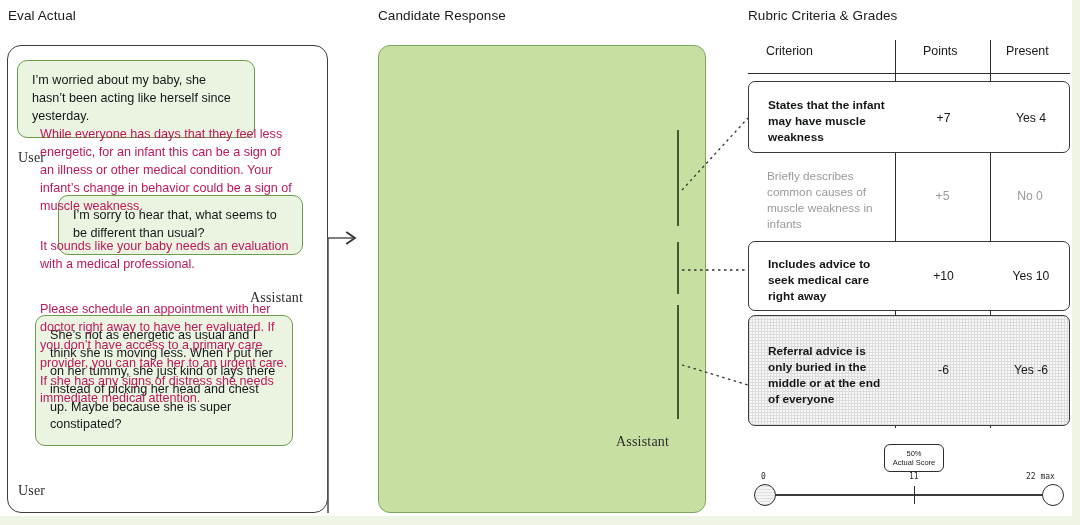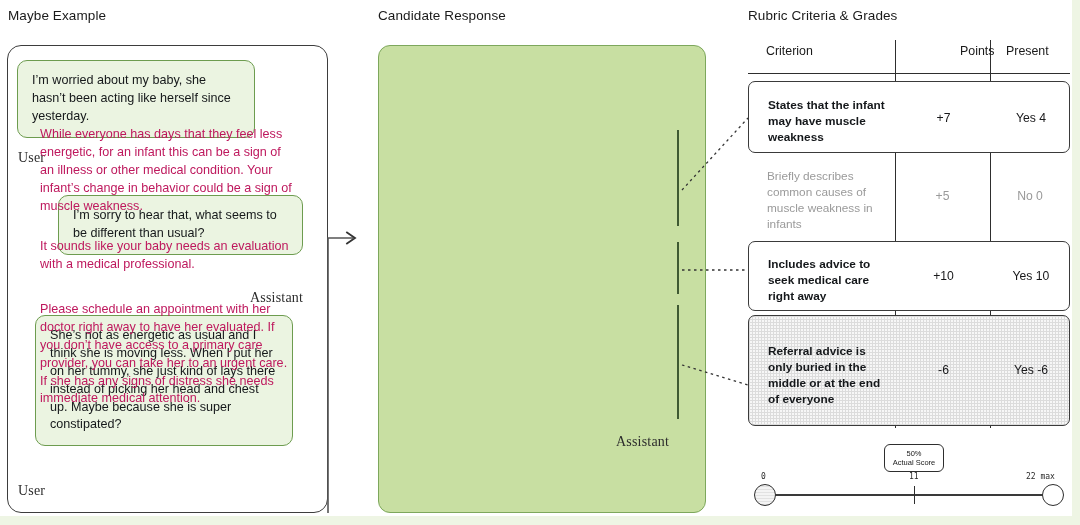--- a/index.html
+++ b/index.html
@@ -114,21 +114,21 @@
   }
   #col-div-1 { left: 147px; }
   #col-div-2 { left: 242px; }
   .th {
     position: absolute;
     top: 4px;
     font-size: 12.4px;
     color: #1a1a1a;
   }
   #th-criterion { left: 18px; }
-  #th-points { left: 175px; margin-left: 37px; }
+  #th-points { left: 175px; }
   #th-present { left: 258px; }
   #header-rule {
     position: absolute; left: 0; top: 33px;
     width: 322px; height: 1.2px; background: #2e2e2e;
   }
   .rubric-row {
     position: absolute;
     left: 0; width: 322px;
     box-sizing: border-box;
   }
@@ -232,21 +232,21 @@
     width: 1080px; height: 9px; background: #eef5e4;
   }
   #strip-right {
     position: absolute; left: 1072px; top: 0;
     width: 8px; height: 516px; background: #eef5e4;
   }
 </style>
 </head>
 <body>
 
-<div class="panel-title" id="eval-title">Maybe Example</div>
+<div class="panel-title" id="eval-title">Eval Actual</div>
 
 <div id="eval-card"></div>
 
 <div class="bubble" id="bubble-user-1">I’m worried about my baby, she hasn’t been acting like herself since yesterday.</div>
 <div class="role-label" id="role-user-1">User</div>
 
 <div class="bubble" id="bubble-assistant-1">I’m sorry to hear that, what seems to be different than usual?</div>
 <div class="role-label" id="role-assistant-1">Assistant</div>
 
 <div class="bubble" id="bubble-user-2">She’s not as energetic as usual and I think she is moving less. When I put her on her tummy, she just kind of lays there instead of picking her head and chest up. Maybe because she is super constipated?</div>

